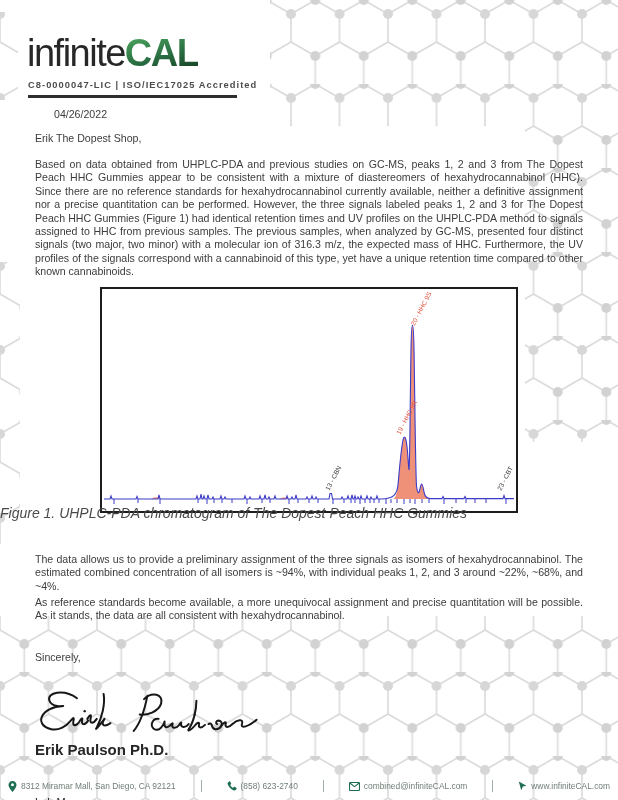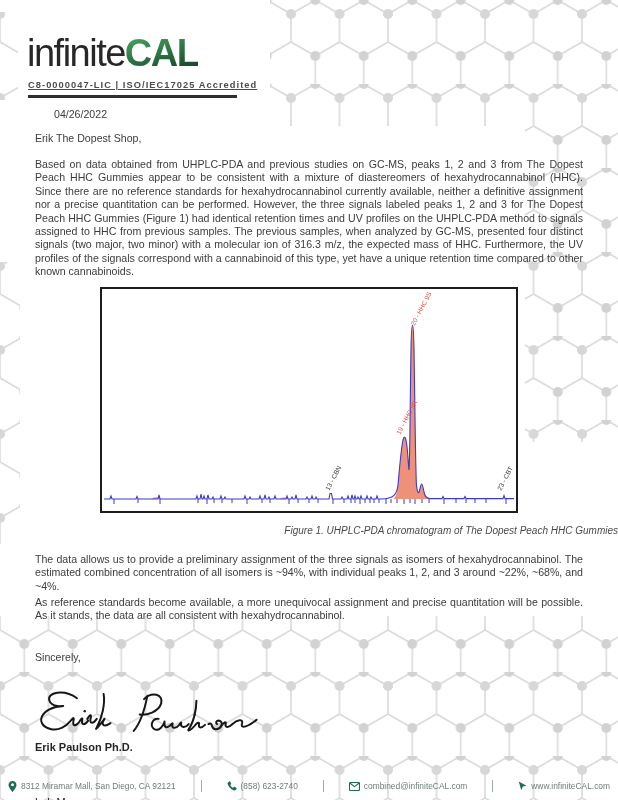--- a/index.html
+++ b/index.html
@@ -11,46 +11,46 @@
   .content{position:absolute;left:0;top:0;width:618px;height:793px;z-index:1;}
 
   
   .logo{position:absolute;left:27px;top:33px;font-size:38px;letter-spacing:-1.5px;line-height:40px;white-space:nowrap;}
   .logo .l1{font-weight:400;color:#272727;}
   .logo .l2{
     font-weight:700;
     background:linear-gradient(165deg,#4aa35d 10%,#2a6e42 55%,#11371f 100%);
     -webkit-background-clip:text;background-clip:text;color:transparent;
   }
-  .accred{position:absolute;left:28px;top:80px;font-size:9.3px;font-weight:600;letter-spacing:1.05px;color:#4c4c4c;white-space:nowrap;text-decoration:underline;}
+  .accred{position:absolute;left:28px;top:80px;font-size:9.3px;font-weight:600;letter-spacing:1.05px;color:#4c4c4c;white-space:nowrap;}
   .brandrule{position:absolute;left:28px;top:95px;width:209px;height:2.5px;background:#2e2e2e;}
 
   
   .bodytext{position:absolute;left:35px;width:548px;font-size:10.6px;line-height:13.4px;color:#3c3c3c;}
   .just{text-align:justify;}
   .date{top:108px;margin-left:19px;}
   .salutation{top:132px;}
   .p1{top:158px;}
   .p2{top:553px;}
   .p3{top:596px;}
   .sincerely{top:651px;}
 
   
   .figure-box{
     position:absolute;left:100px;top:287px;width:414px;height:222px;
     background:#ffffff;border:2px solid #1c1c1c;
   }
   .figure-caption{
-    position:absolute;left:0;top:525px;width:618px;text-align:right;
-    font-size:10px;font-style:italic;color:#4a4a4a;
+    position:absolute;left:0;top:505px;width:618px;text-align:left;
+    font-size:14px;font-style:italic;color:#4a4a4a;
   }
 
   
   .signature{position:absolute;left:28px;top:680px;}
-  .signer-name{position:absolute;left:35px;top:741px;font-size:11px;font-weight:600;color:#262626;}
+  .signer-name{position:absolute;left:35px;top:741px;font-size:15px;font-weight:600;color:#262626;}
   .signer-title{position:absolute;left:35px;top:796px;font-size:11px;font-weight:400;color:#262626;}
 
   
   .footer{
     position:absolute;left:0;top:776px;width:602px;height:20px;padding:0 8px;
     display:flex;align-items:center;justify-content:space-between;
     font-size:8.4px;color:#6f7e75;
   }
   .fitem{display:flex;align-items:center;gap:4px;white-space:nowrap;}
   .fsep{width:1px;height:12px;background:#9fb0a6;}

